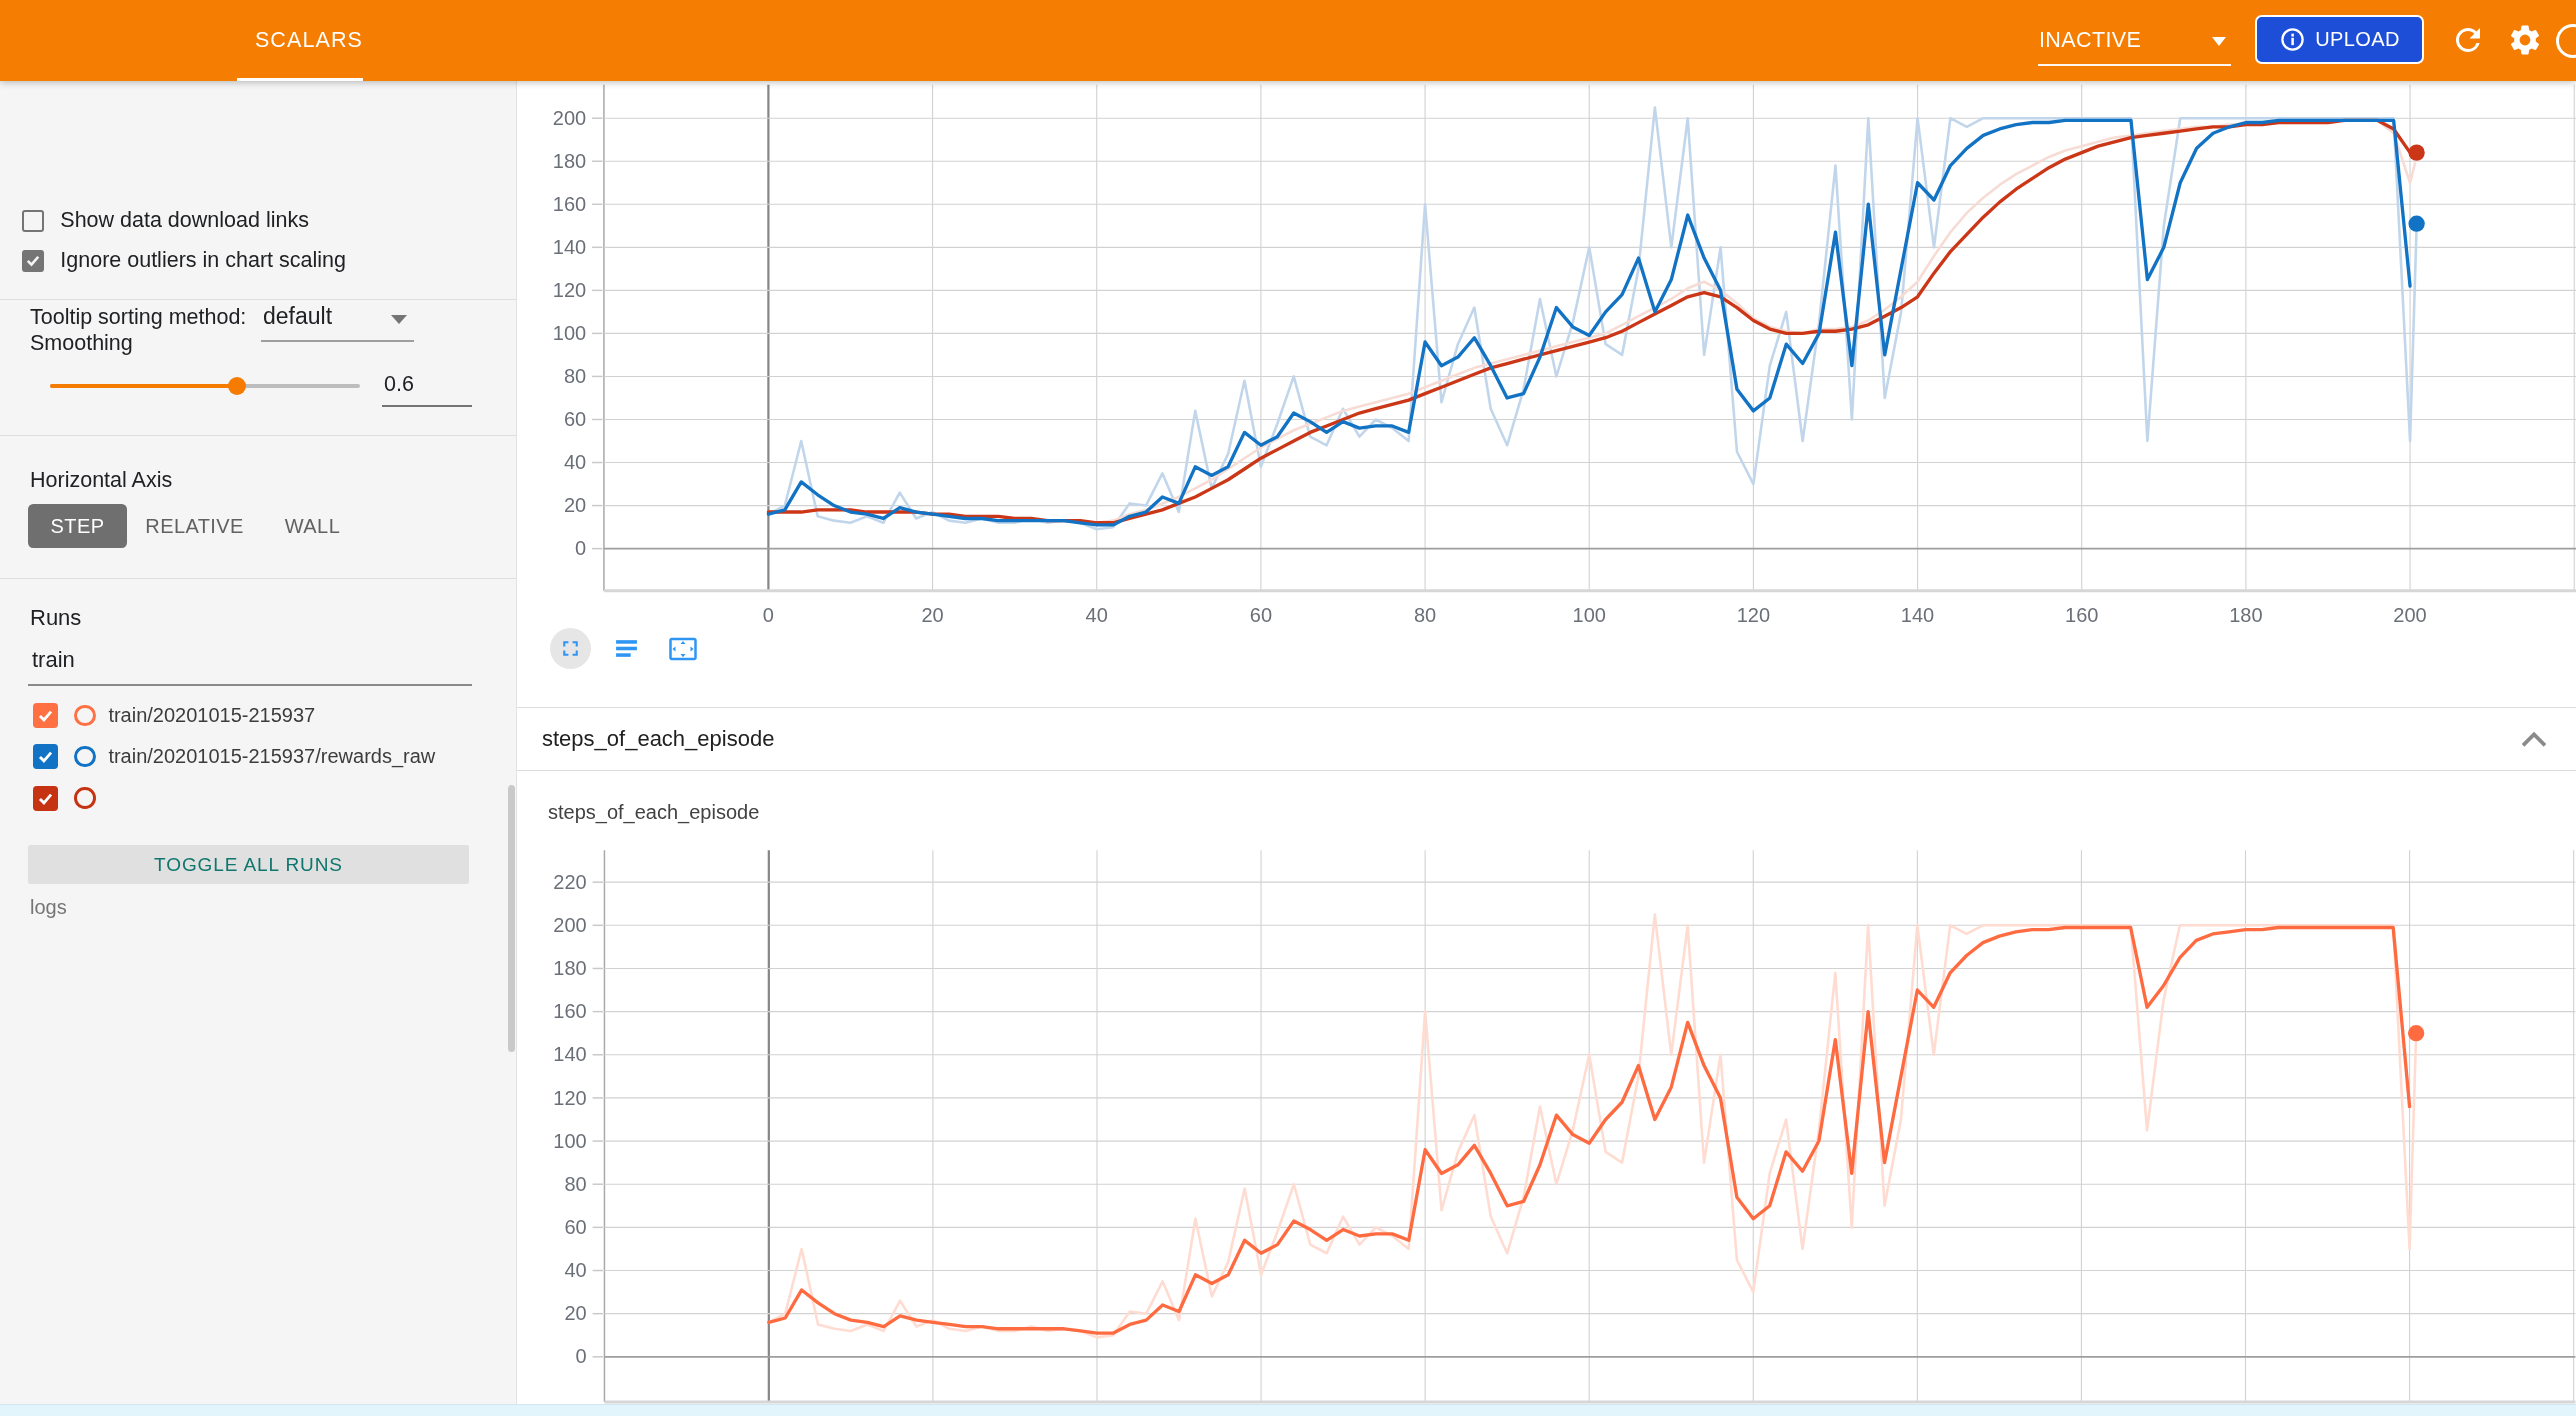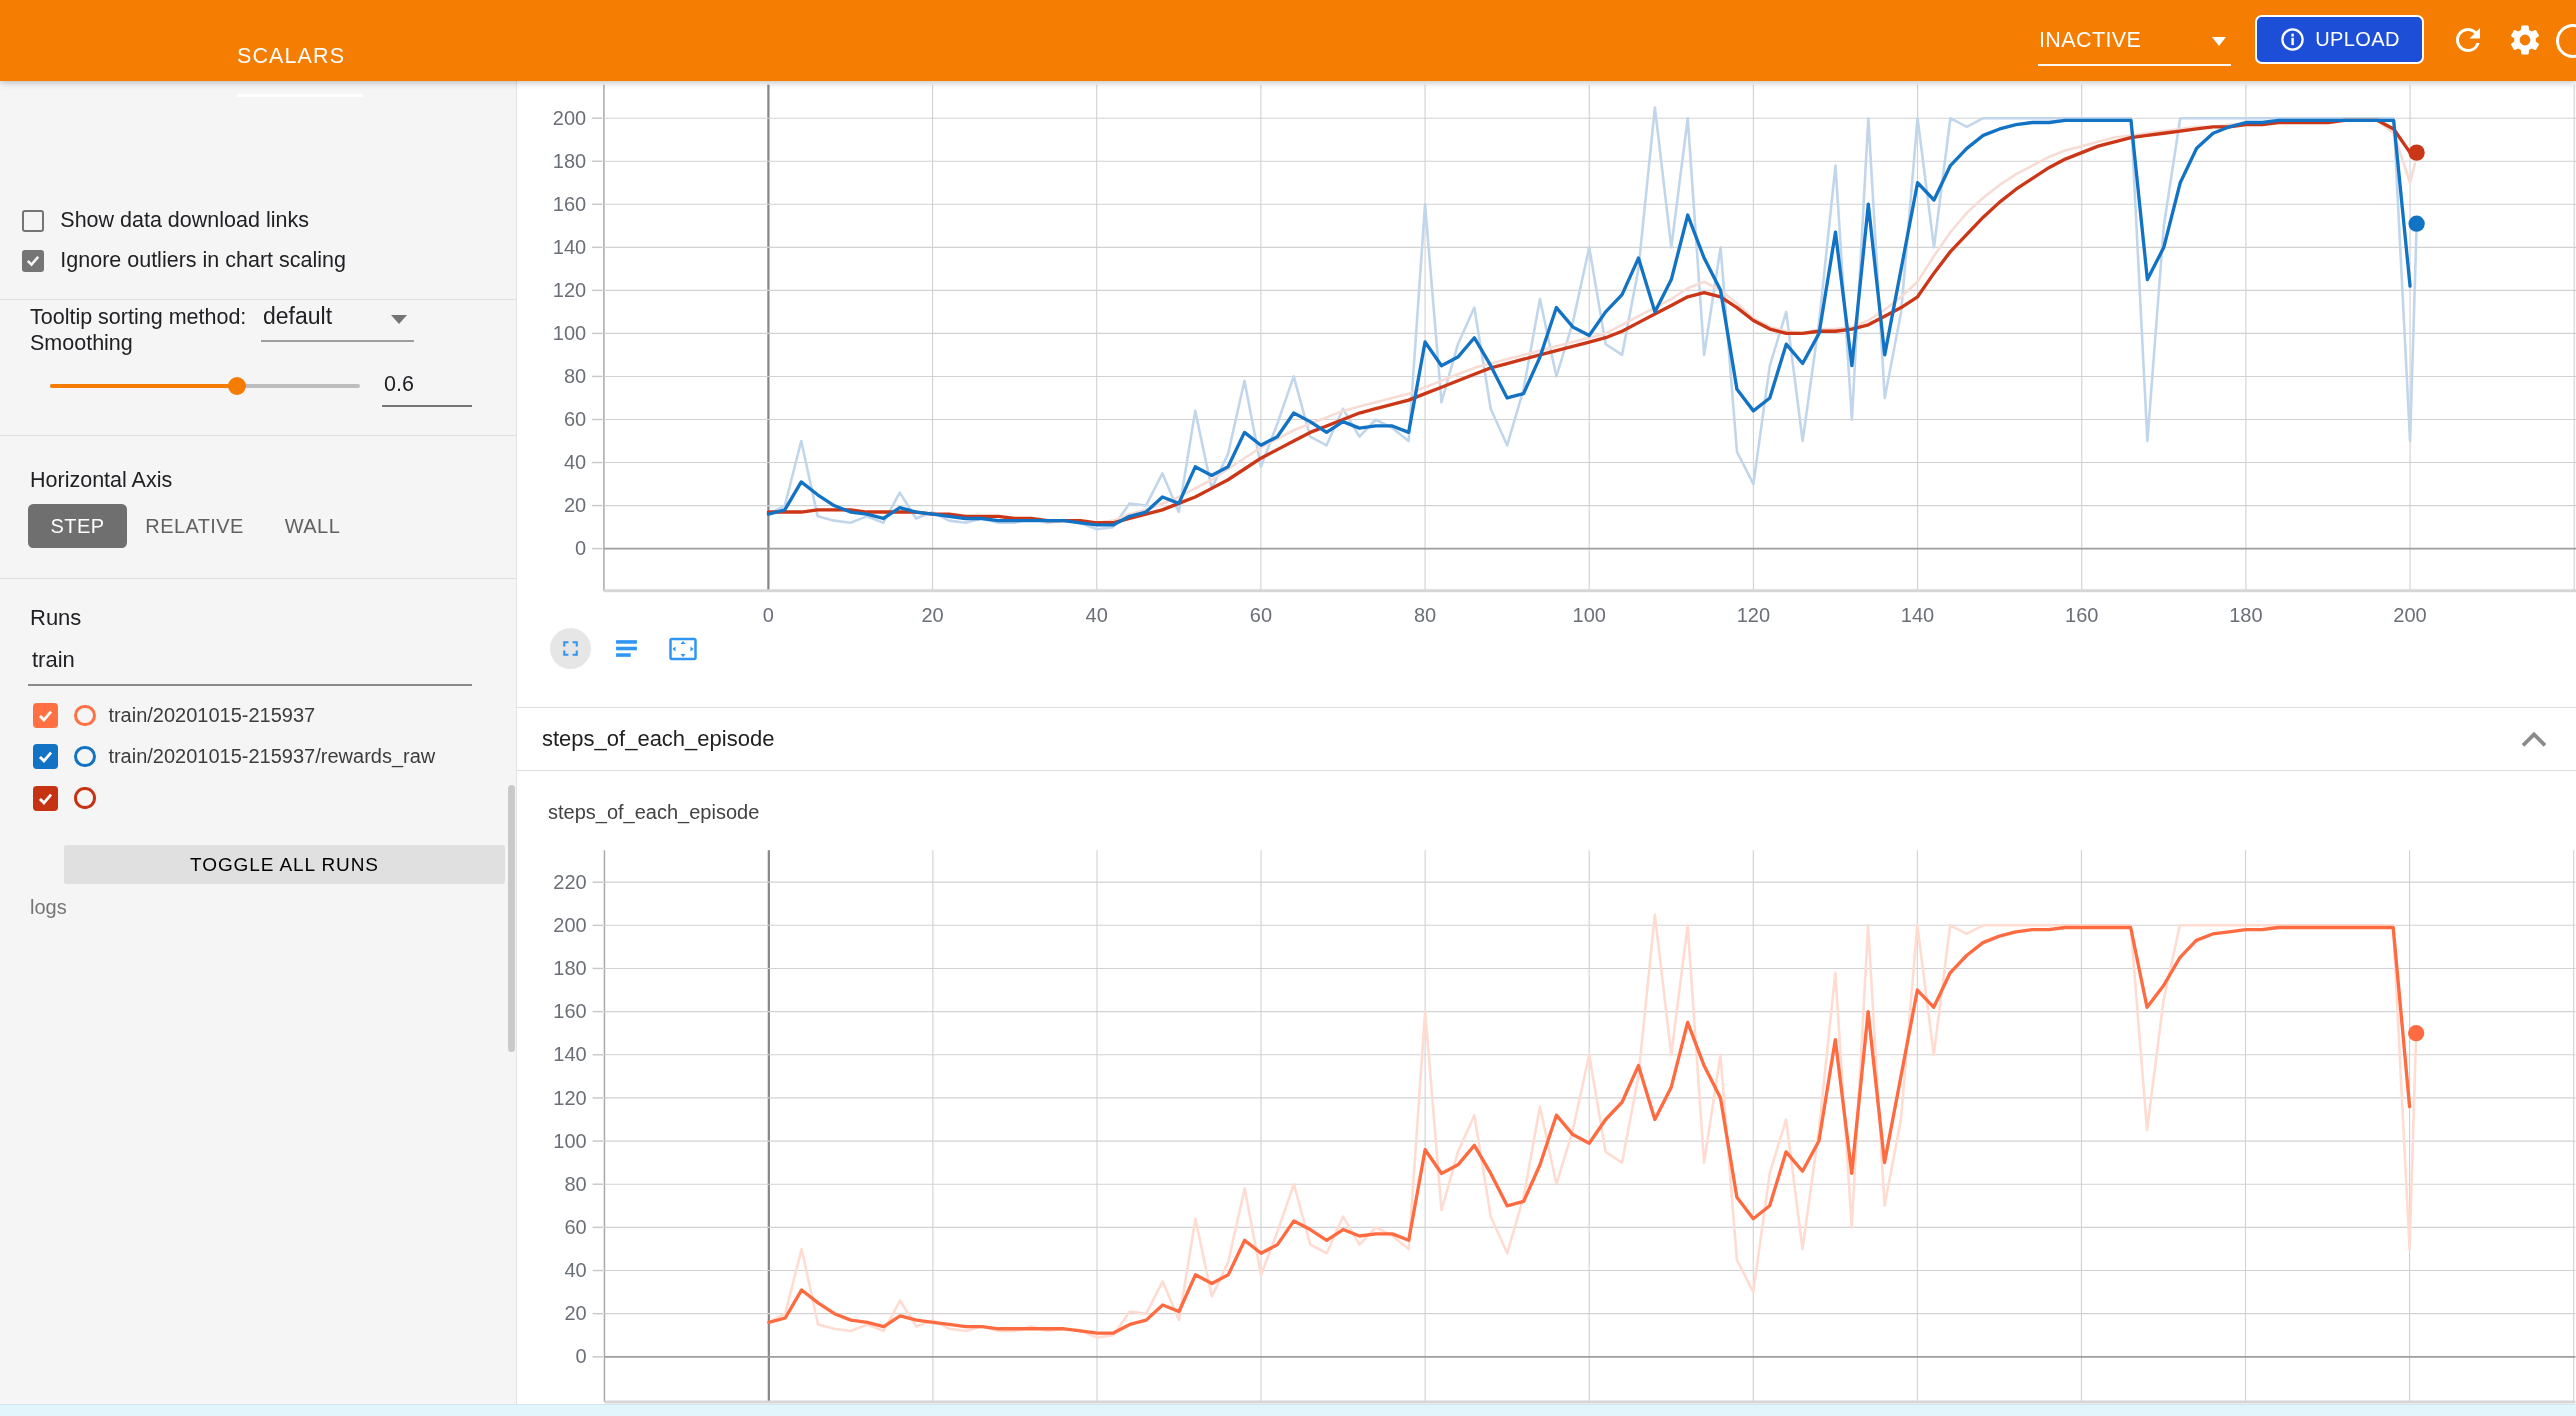--- a/index.html
+++ b/index.html
@@ -3,21 +3,21 @@
 <meta charset="utf-8">
 <style>
   html,body{margin:0;padding:0;background:#fff;width:2576px;height:1416px;overflow:hidden;
     font-family:"Liberation Sans",sans-serif;-webkit-font-smoothing:antialiased;}
   .abs{position:absolute;}
   
   #header{position:absolute;left:0;top:0;width:2576px;height:81px;background:#f47d02;
     box-shadow:0 2.2px 7.4px rgba(0,0,0,.28);z-index:40;}
   #logo{position:absolute;left:27px;top:0;height:81px;line-height:81px;color:#fff;font-size:31px;font-weight:500;letter-spacing:0.4px;}
   #tab-scalars{position:absolute;left:237px;top:0;width:126px;height:78px;border-bottom:3.7px solid #fff;
-    color:#fff;font-size:21.5px;font-weight:500;letter-spacing:1.1px;text-align:left;line-height:81px;cursor:pointer;margin-top:16px;}
+    color:#fff;font-size:21.5px;font-weight:500;letter-spacing:1.1px;text-align:right;line-height:81px;cursor:pointer;}
   #status-select{position:absolute;left:2039px;top:0;height:81px;line-height:81px;color:#fff;font-size:21.5px;letter-spacing:0.4px;cursor:pointer;}
   #status-underline{position:absolute;left:2038px;top:64px;width:193px;height:1.5px;background:rgba(255,255,255,.95);}
   .caret-down-white{position:absolute;left:2212px;top:37px;width:0;height:0;border-left:7.4px solid transparent;border-right:7.4px solid transparent;border-top:9px solid #fff;}
   #upload-btn{position:absolute;left:2255px;top:15px;width:169px;height:49px;background:#1d4ed8;border:2.2px solid #fff;border-radius:6.7px;
     display:flex;align-items:center;justify-content:center;gap:9px;color:#fff;font-size:20px;font-weight:500;letter-spacing:0.4px;cursor:pointer;box-sizing:border-box;}
   .hdr-icon{position:absolute;top:22px;width:36px;height:36px;cursor:pointer;}
   #help-circle{position:absolute;left:2556px;top:24px;width:34px;height:34px;border:3px solid #fff;border-radius:50%;box-sizing:border-box;}
   
   #sidebar{position:absolute;left:0;top:81px;width:516px;height:1335px;background:#f5f5f5;border-right:0.7px solid #e3e3e3;color:#202124;z-index:30;}
   .sb-row{position:absolute;left:22px;display:flex;align-items:center;gap:16.3px;}
@@ -41,21 +41,21 @@
   #haxis-wall{position:absolute;left:273px;top:423px;width:79px;height:44px;color:#616161;font-size:20px;display:flex;align-items:center;justify-content:center;letter-spacing:0.4px;cursor:pointer;}
   #runs-label{position:absolute;left:30px;top:524px;font-size:22px;}
   #runs-filter{position:absolute;left:30px;top:565px;width:415px;font-size:22px;border:none;background:transparent;color:#202124;outline:none;font-family:"Liberation Sans",sans-serif;}
   #runs-filter-underline{position:absolute;left:28px;top:603px;width:444px;height:1.5px;background:#8a8a8a;}
   #runs-list{position:absolute;left:0;top:622px;width:516px;}
   .run-row{position:relative;display:flex;align-items:flex-start;margin-bottom:16.3px;cursor:pointer;}
   .run-cb{width:25px;height:25px;border-radius:3.7px;margin-left:33px;flex:none;display:flex;align-items:center;justify-content:center;cursor:pointer;}
   .run-circle{width:21.5px;height:21.5px;border-radius:50%;border:3px solid;box-sizing:border-box;margin-left:16.3px;margin-top:1.5px;flex:none;}
   .run-name{margin-left:12.6px;font-size:20px;color:#3c3c3c;width:385px;line-height:25px;word-break:break-all;}
   #toggle-all{position:absolute;left:28px;top:764px;width:441px;height:39px;background:#e0e0e0;border:none;border-radius:2.2px;
-    color:#000000;font-size:19px;letter-spacing:0.9px;cursor:pointer;font-family:"Liberation Sans",sans-serif;margin-left:36px;}
+    color:#0f766e;font-size:19px;letter-spacing:0.9px;cursor:pointer;font-family:"Liberation Sans",sans-serif;}
   #logs-label{position:absolute;left:30px;top:815px;font-size:20px;color:#757575;}
   #sb-scroll-thumb{position:absolute;left:508px;top:704px;width:6.7px;height:267px;border-radius:3.7px;background:#c9c9c9;cursor:grab;}
   
   svg.chart{position:absolute;left:518px;z-index:1;}
   #chart-toolbar{position:absolute;left:550px;top:628px;display:flex;align-items:center;gap:15px;z-index:5;}
   .tb-icon{width:41px;height:41px;display:flex;align-items:center;justify-content:center;border-radius:50%;cursor:pointer;}
   .tb-icon.active{background:#e6e6e6;}
   #section-header{position:absolute;left:516px;top:707px;width:2060px;height:64px;background:#fff;border-top:0.7px solid #ddd;border-bottom:0.7px solid #ddd;z-index:5;box-sizing:border-box;}
   #section-title{position:absolute;left:26px;top:0;height:62px;line-height:62px;font-size:22px;color:#212121;}
   #section-chevron{position:absolute;right:28px;top:22px;cursor:pointer;}

